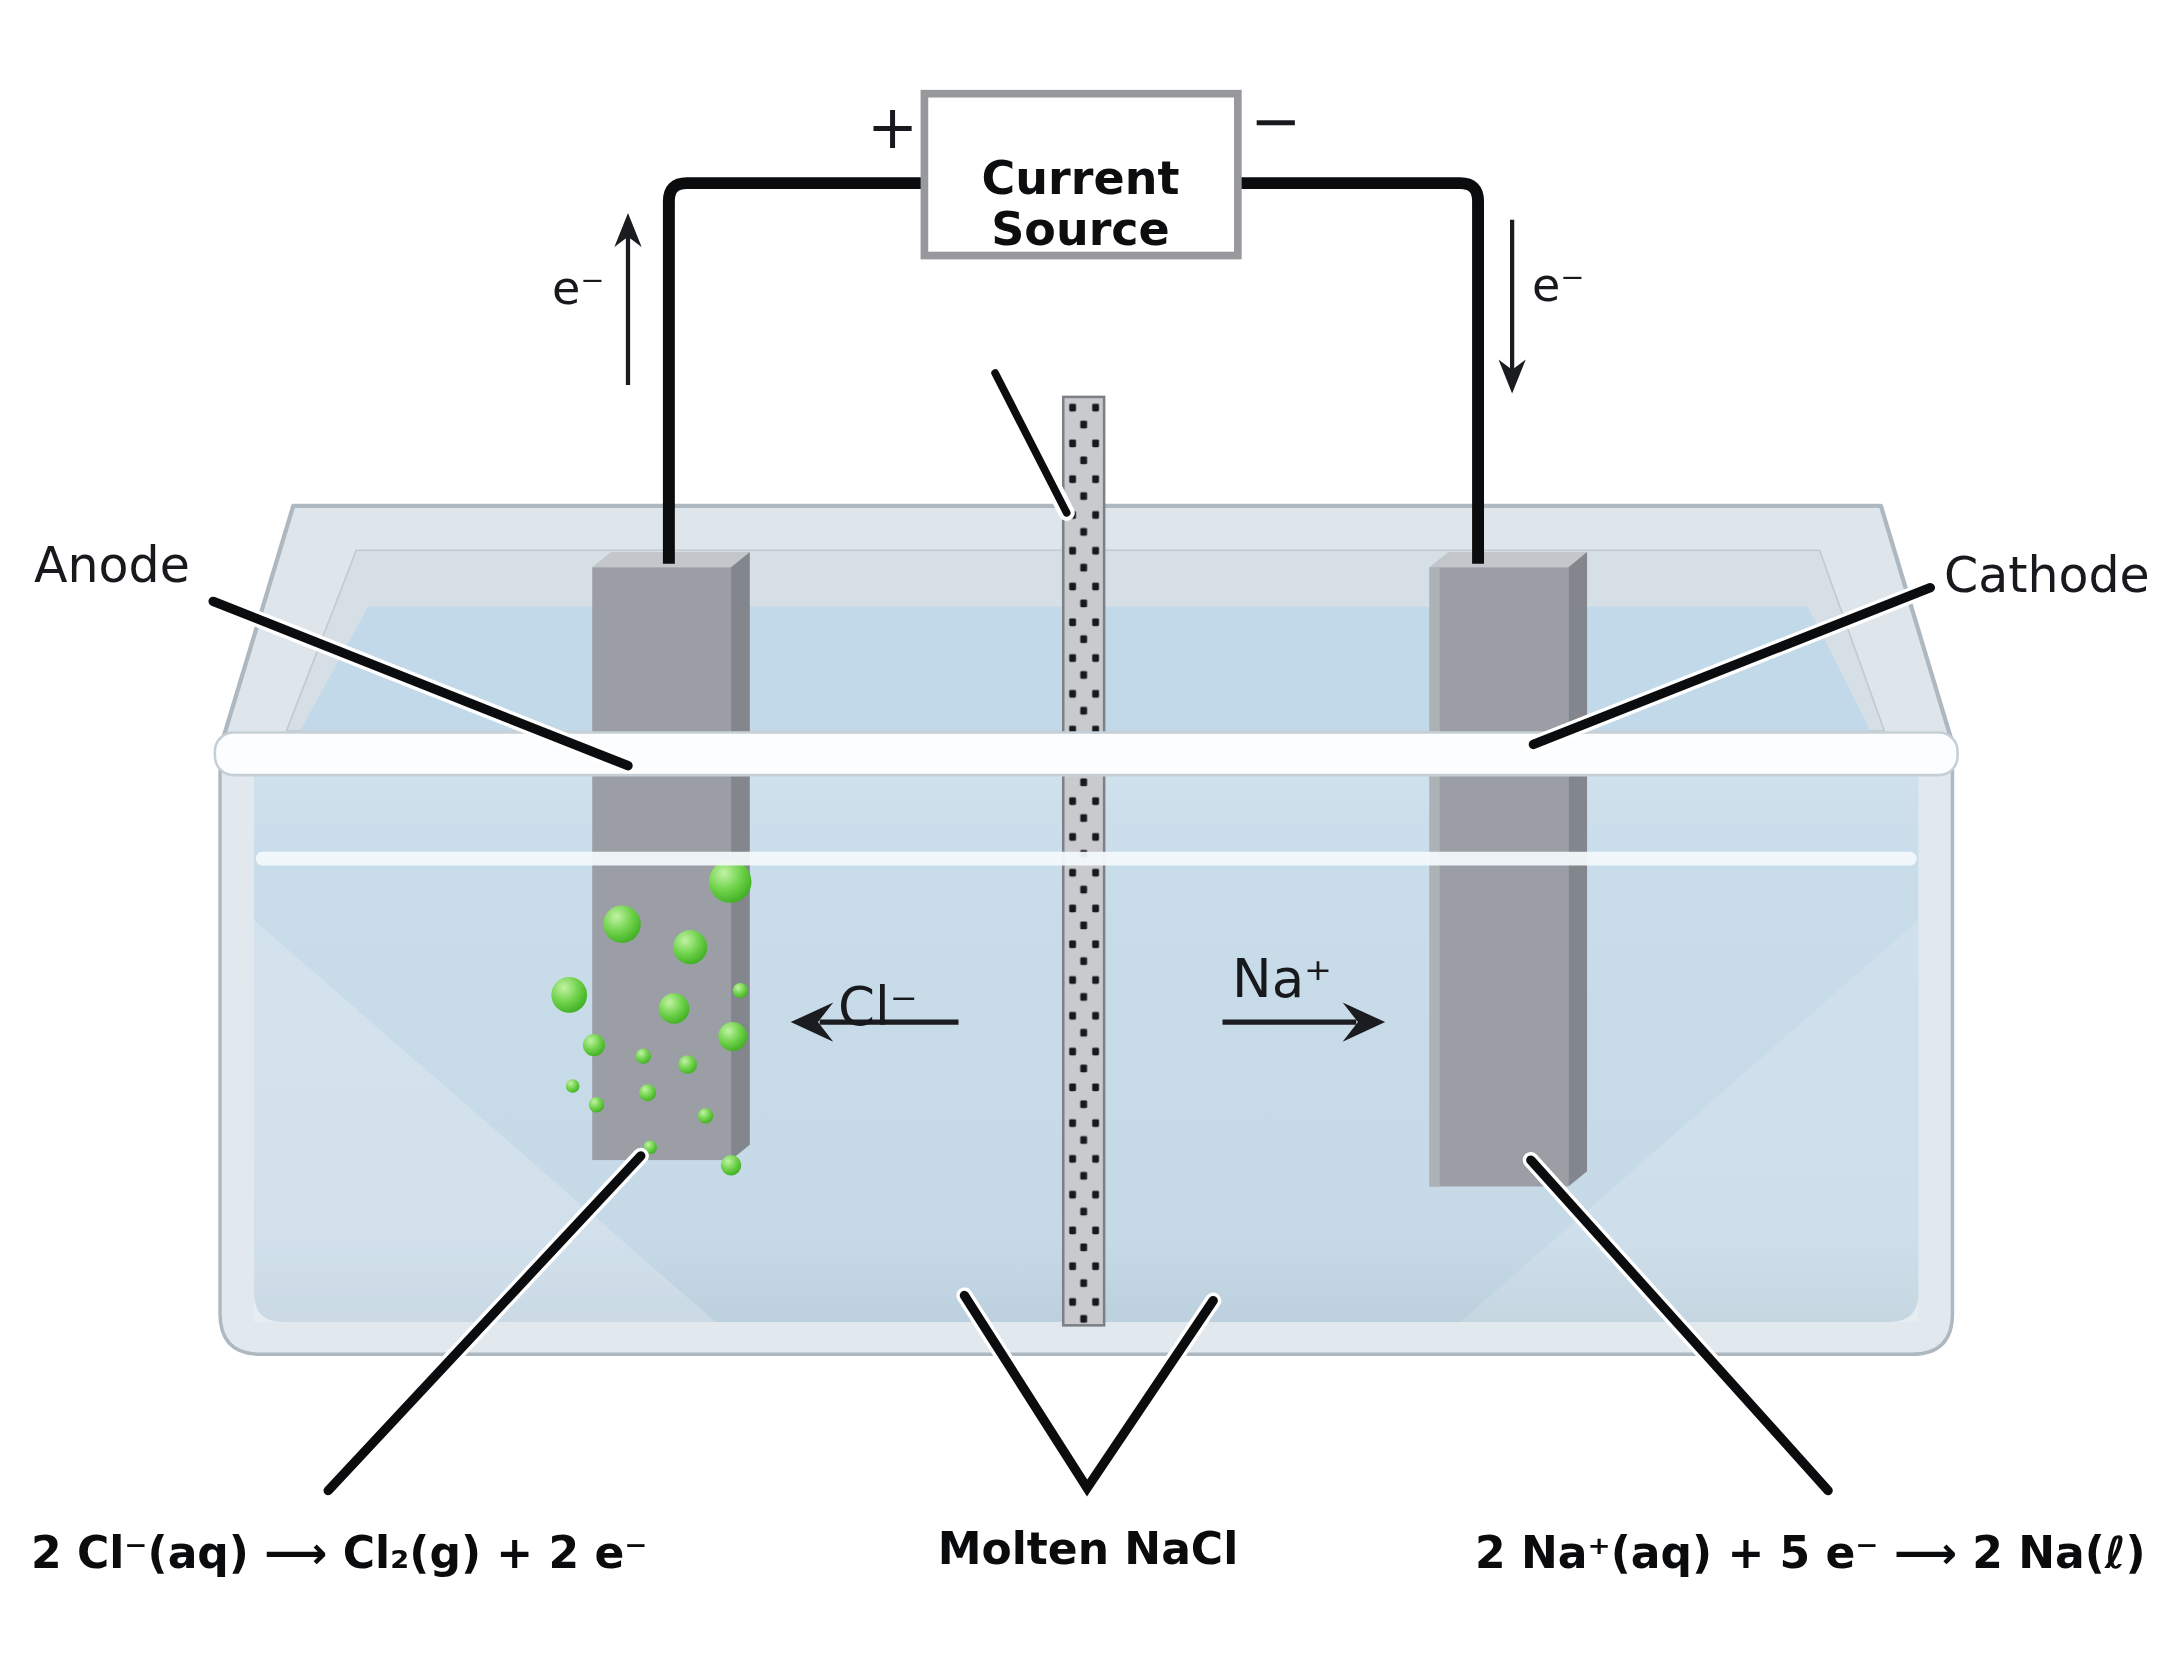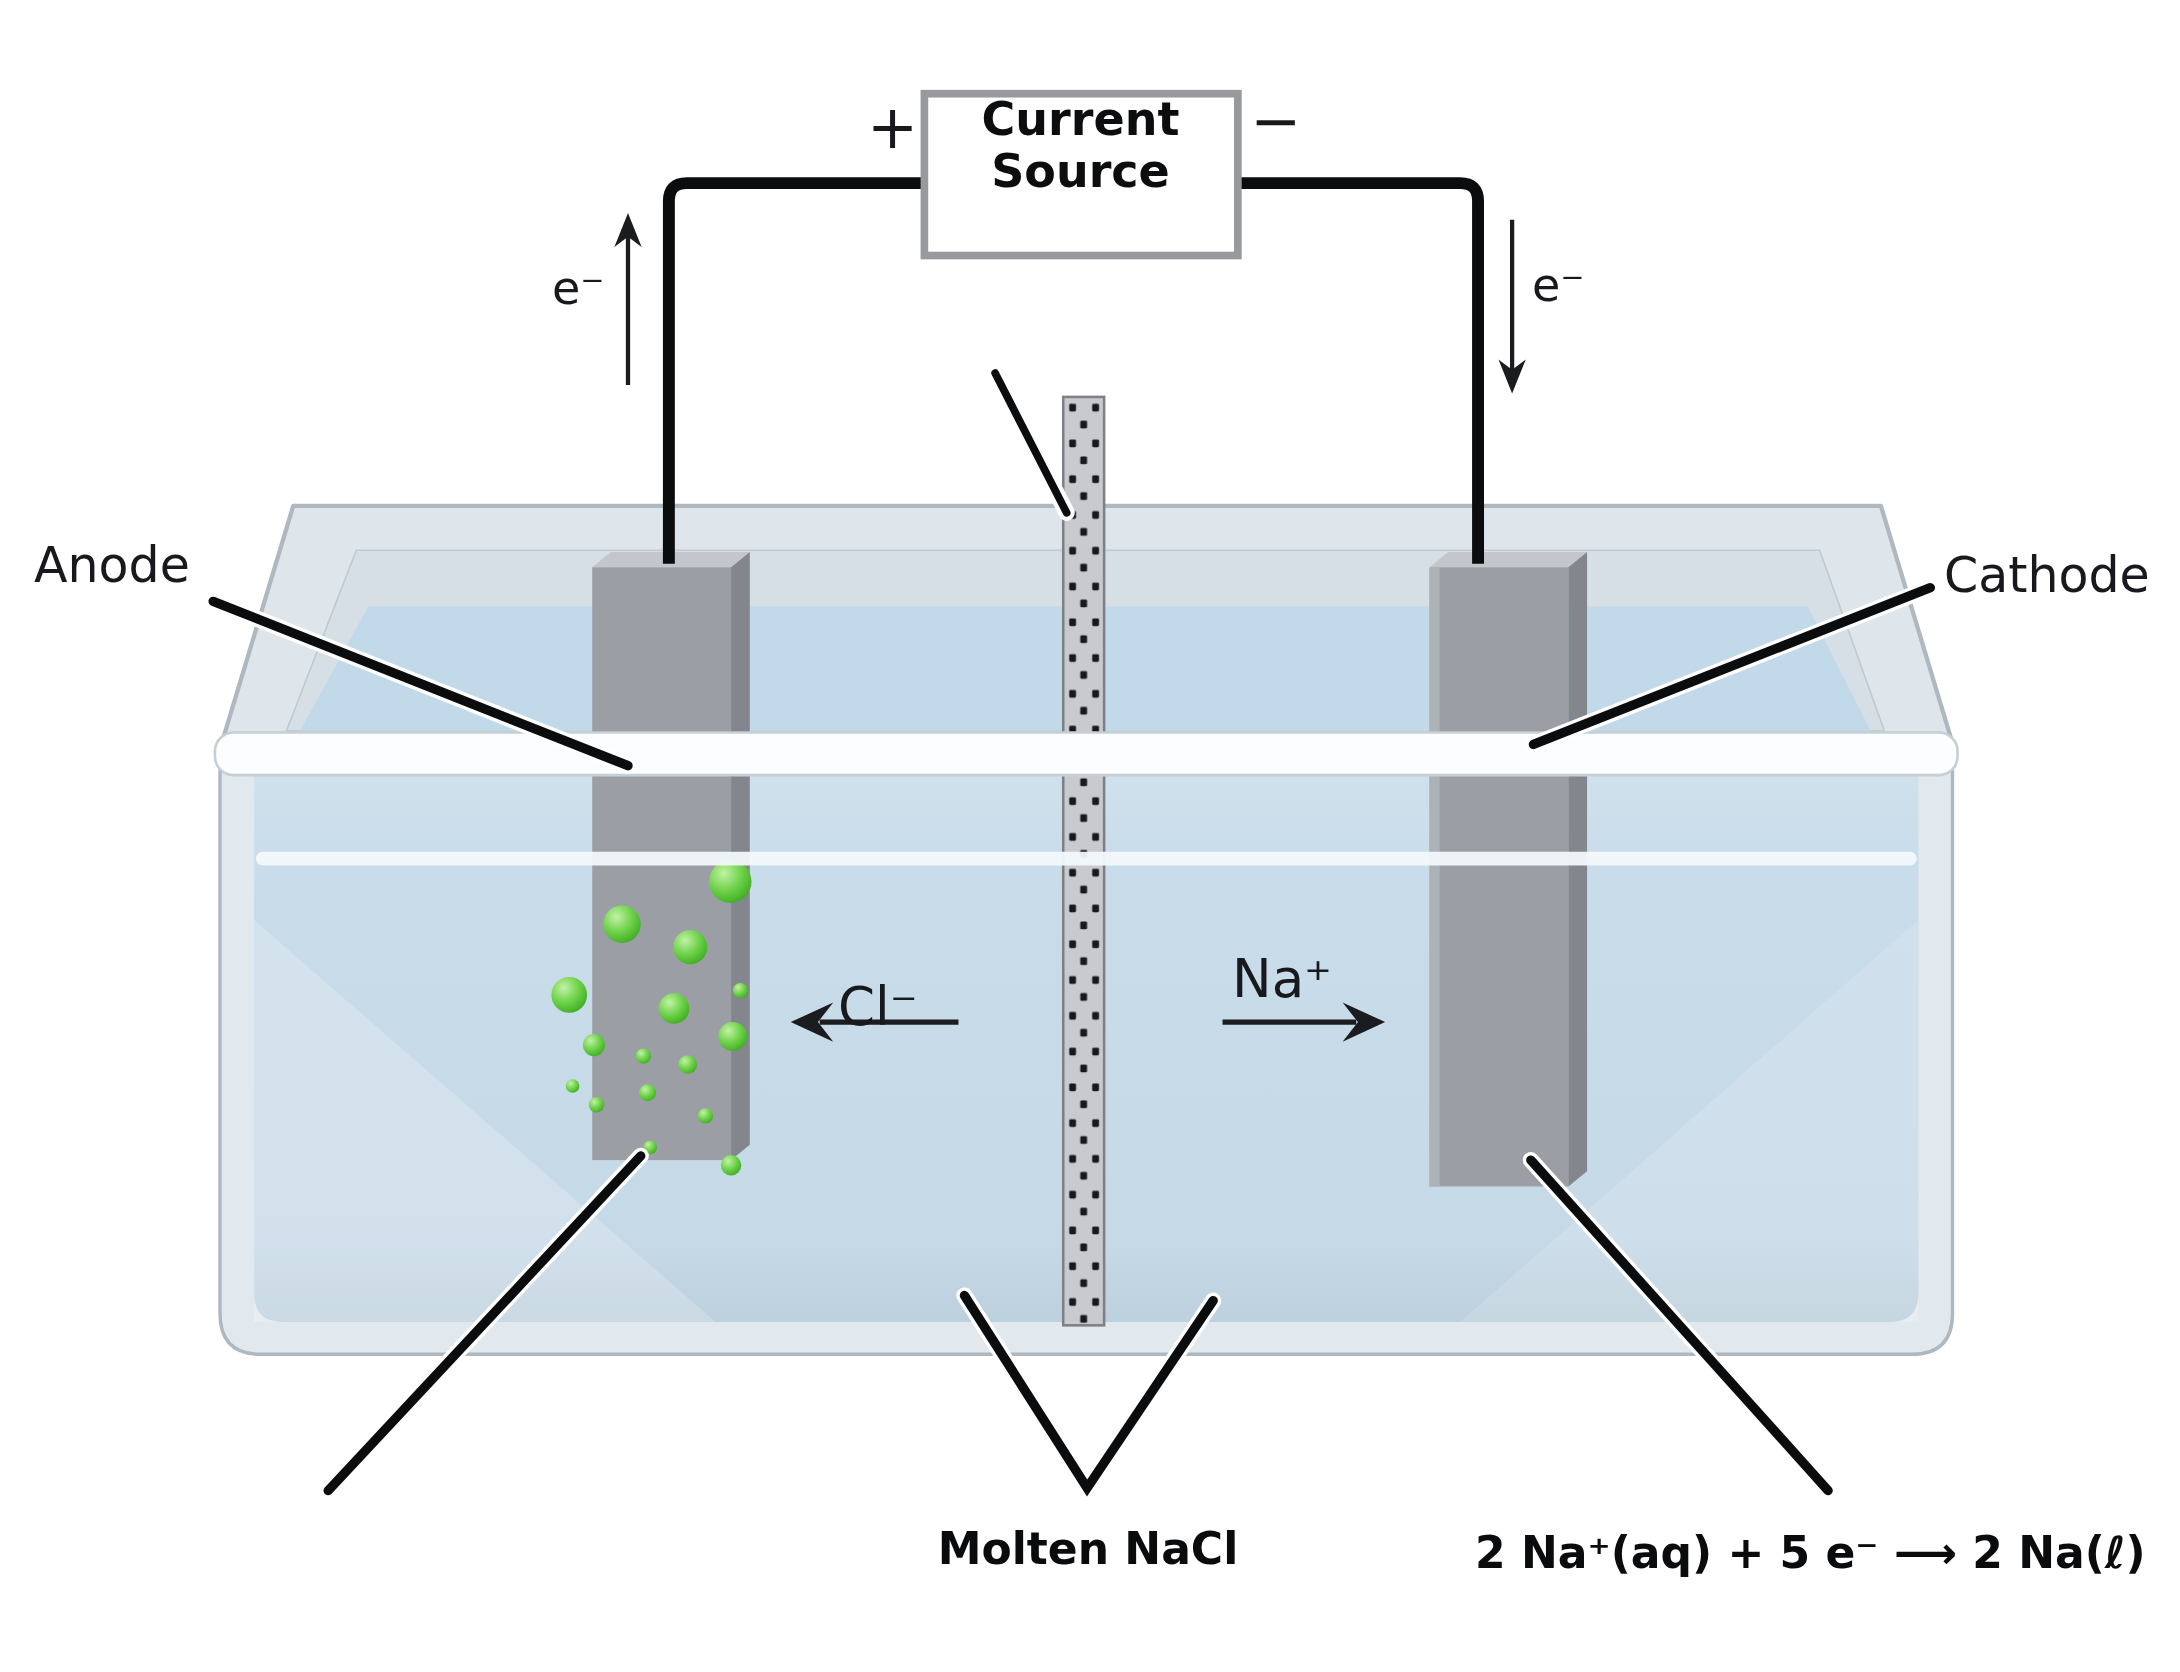--- a/index.html
+++ b/index.html
@@ -19,21 +19,21 @@
     line-height:1.05;
   }
   .lbl.center{text-align:center;white-space:normal;}
   .f-label{font-size:49px;}
   .f-ion{font-size:53px;}
   .f-electron{font-size:46px;}
   .f-sign{font-size:61px;font-weight:500;}
   .f-eq{font-size:44px;font-weight:bold;color:#0a0b0d;}
   .cs-box{
     position:absolute;left:924px;top:94px;width:313px;height:162px;
-    display:flex;align-items:flex-start;justify-content:center;
+    display:flex;align-items:flex-end;justify-content:center;
   }
   .cs-box span{
     display:block;width:213px;text-align:center;
     font-size:46px;font-weight:bold;color:#0c0d0f;line-height:1.12;
   }
 </style>
 </head>
 <body>
 
 <div class="stage">
@@ -166,17 +166,18 @@
   <div class="lbl f-electron" style="left:552px;top:264px;">e⁻</div>
   <div class="lbl f-electron" style="left:1532px;top:261px;">e⁻</div>
 
 
   <div class="lbl f-label" style="left:34px;top:540px;">Anode</div>
   <div class="lbl f-label" style="left:1944px;top:550px;">Cathode</div>
 
   <div class="lbl f-ion" style="left:838px;top:951px;margin-top:28px;">Cl⁻</div>
   <div class="lbl f-ion" style="left:1232px;top:951px;">Na⁺</div>
 
+  <div class="lbl f-eq" style="left:31px;top:1530px;">2 Cl⁻(aq) ⟶ Cl₂(g) + 2 e⁻</div>
   <div class="lbl f-eq center" style="left:909px;top:1526px;width:358px;">Molten NaCl</div>
   <div class="lbl f-eq" style="left:1475px;top:1530px;">2 Na⁺(aq) + 5 e⁻ ⟶ 2 Na(ℓ)</div>
 
 </div>
 
 
 </body></html>

